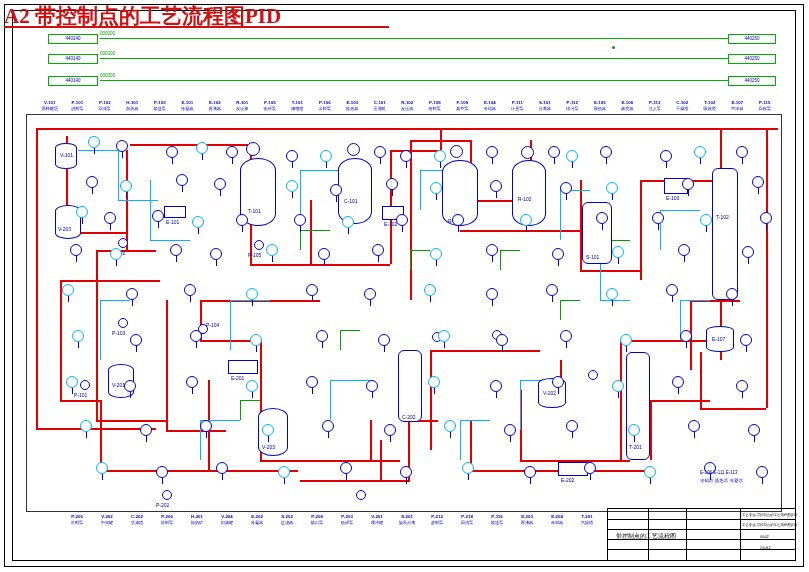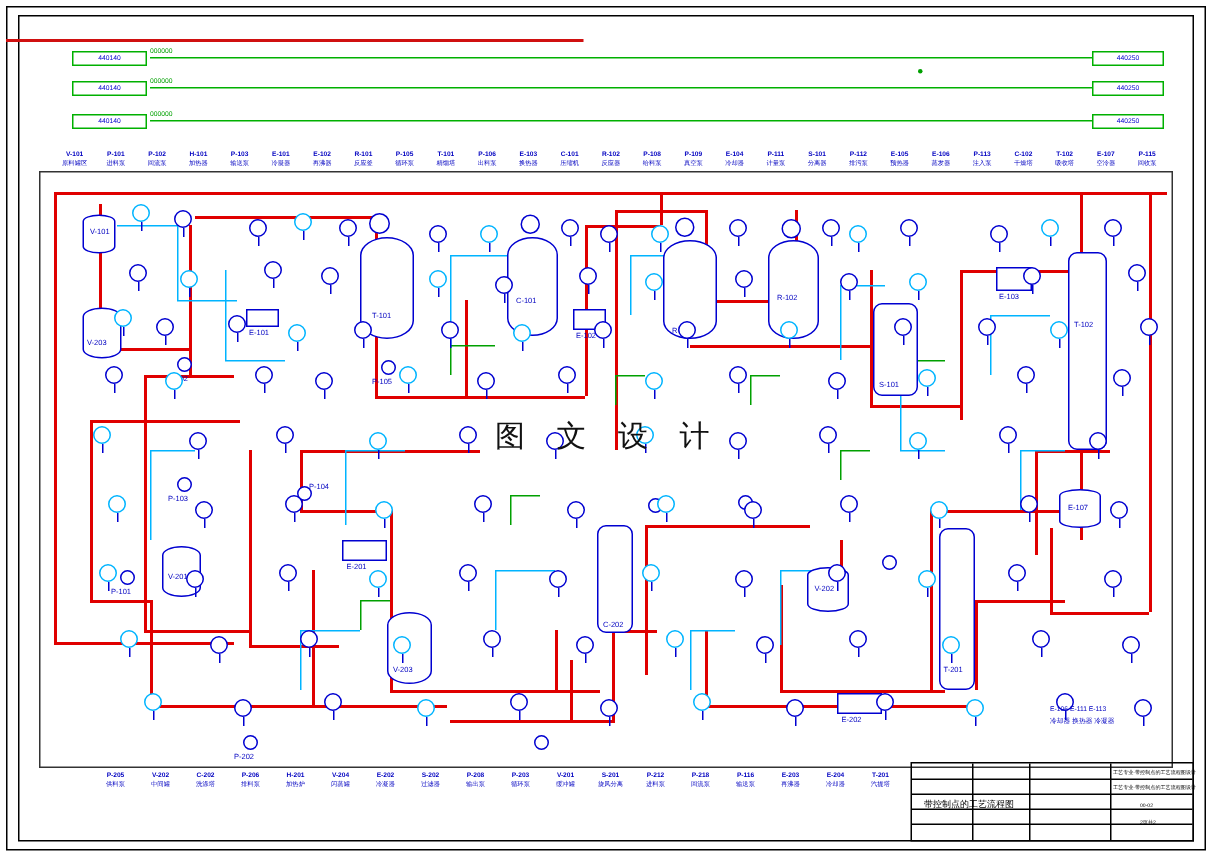--- a/index.html
+++ b/index.html
@@ -188,20 +188,21 @@
   }
 </style>
 </head>
 <body>
 
 <div id="root">
 
   <div class="frame-outer"></div>
   <div class="frame-inner"></div>
 
+  <div class="title-text">A2 带控制点的工艺流程图PID</div>
   <div class="title-underline"></div>
 
   <div class="legend-line" style="left:100px;top:38px;width:630px;"></div>
   <div class="legend-box" style="left:48px;top:34px;width:48px;">440140</div>
   <div class="legend-label" style="left:100px;top:31px;">000000</div>
   <div class="legend-box" style="left:728px;top:34px;width:46px;">440250</div>
   <div style="position:absolute;left:612px;top:46px;width:3px;height:3px;border-radius:50%;background:#00a000;"></div>
 
   <div class="legend-line" style="left:100px;top:58px;width:630px;"></div>
   <div class="legend-box" style="left:48px;top:54px;width:48px;">440140</div>
@@ -831,21 +832,20 @@
       <div class="bubble-line" style="left: 650px; top: 478px; height: 6px;"></div>
       <div class="bubble" style="left: 704px; top: 462px;"></div>
       <div class="bubble-line" style="left: 710px; top: 474px; height: 6px;"></div>
       <div class="bubble" style="left: 756px; top: 466px;"></div>
       <div class="bubble-line" style="left: 762px; top: 478px; height: 6px;"></div>
     </div>
 
   <div class="note" style="left:700px;top:470px;">E-106    E-111    E-113</div>
   <div class="note" style="left:700px;top:478px;">冷却器  换热器  冷凝器</div>
 
-  <div class="watermark">图 文 设 计</div>
 
   <div class="titleblock">
     <div class="tb-col" style="left:40px;"></div>
     <div class="tb-col" style="left:78px;"></div>
     <div class="tb-col" style="left:132px;"></div>
     <div class="tb-row" style="top:10px;"></div>
     <div class="tb-row" style="top:20px;"></div>
     <div class="tb-row" style="top:30px;"></div>
     <div class="tb-row" style="top:40px;"></div>
   </div>

